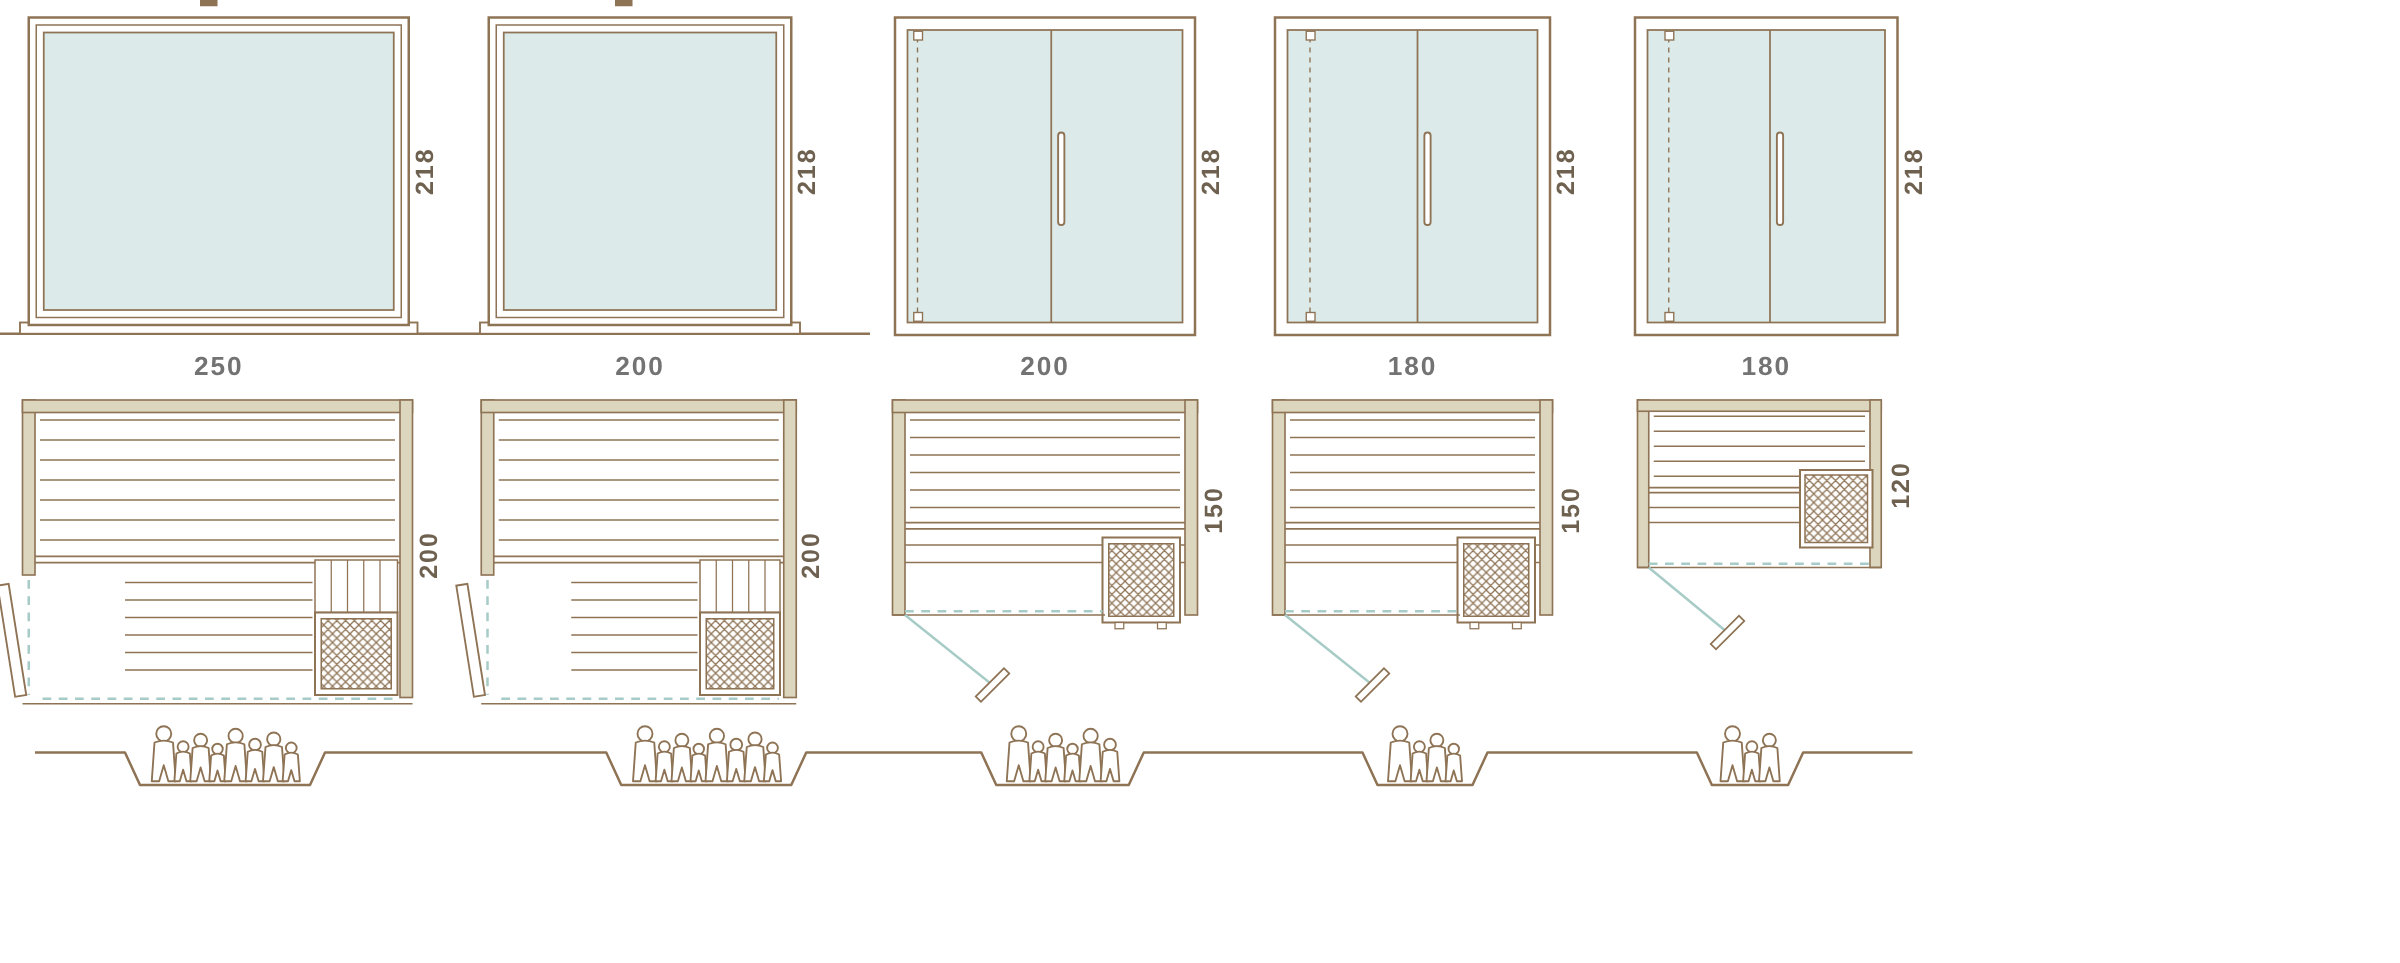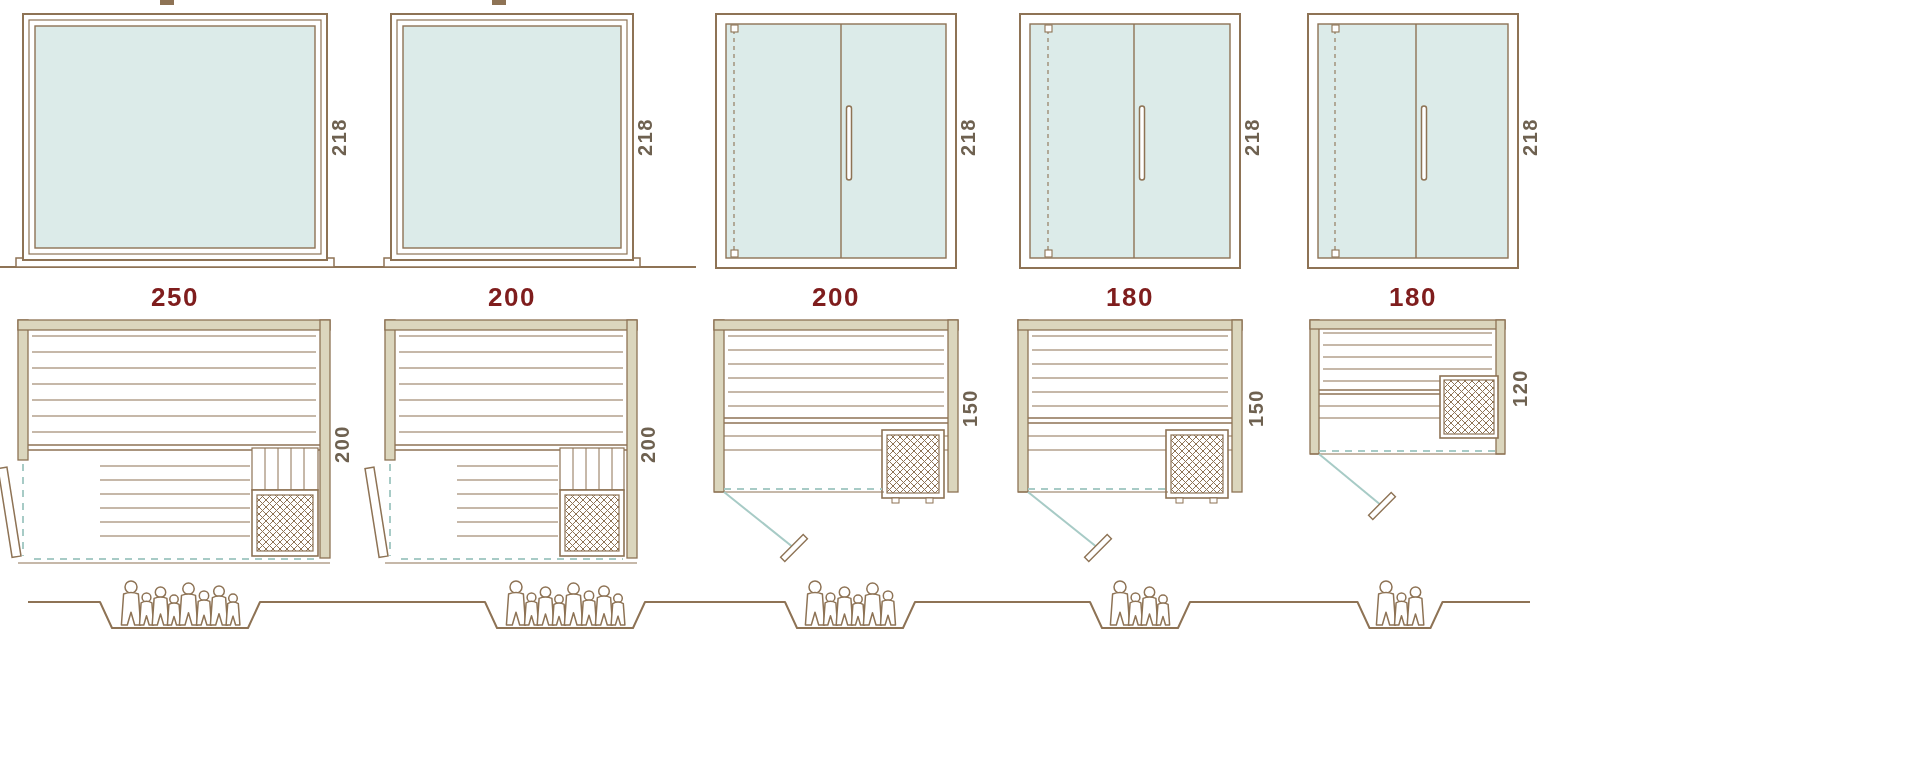--- a/index.html
+++ b/index.html
@@ -1,21 +1,21 @@
 <!DOCTYPE html>
 <html><head>
 <meta charset="utf-8">
 <style>
   *{box-sizing:border-box}
   html,body{margin:0;padding:0;background:#fff}
   body{font-family:"Liberation Sans",sans-serif}
   .stage{position:relative;width:1920px;height:770px;background:#fff;overflow:hidden}
   .col{position:absolute;top:0}
   .col svg{position:absolute;display:block;overflow:visible}
-  .dim-width{position:absolute;text-align:center;font-size:26px;font-weight:700;color:#7f1d1d;letter-spacing:1.5px}
+  .dim-width{position:absolute;text-align:center;font-size:21px;font-weight:700;color:#737373;letter-spacing:1.5px}
   svg text{font-family:"Liberation Sans",sans-serif;font-size:20px;font-weight:700;fill:#6E6150;letter-spacing:1.5px}
   .floor-line{position:absolute;left:0;top:266px;width:696px;height:2px;background:#8E7355}
   .crop-mark{position:absolute;top:0;height:5px;width:14px;background:#8E7355}
   .people-group{position:absolute;top:572px;height:54px;display:flex;align-items:flex-end;justify-content:center}
   #ground-svg{position:absolute;left:0;top:562px}
 </style>
 </head>
 <body>
 
 <div class="stage">

